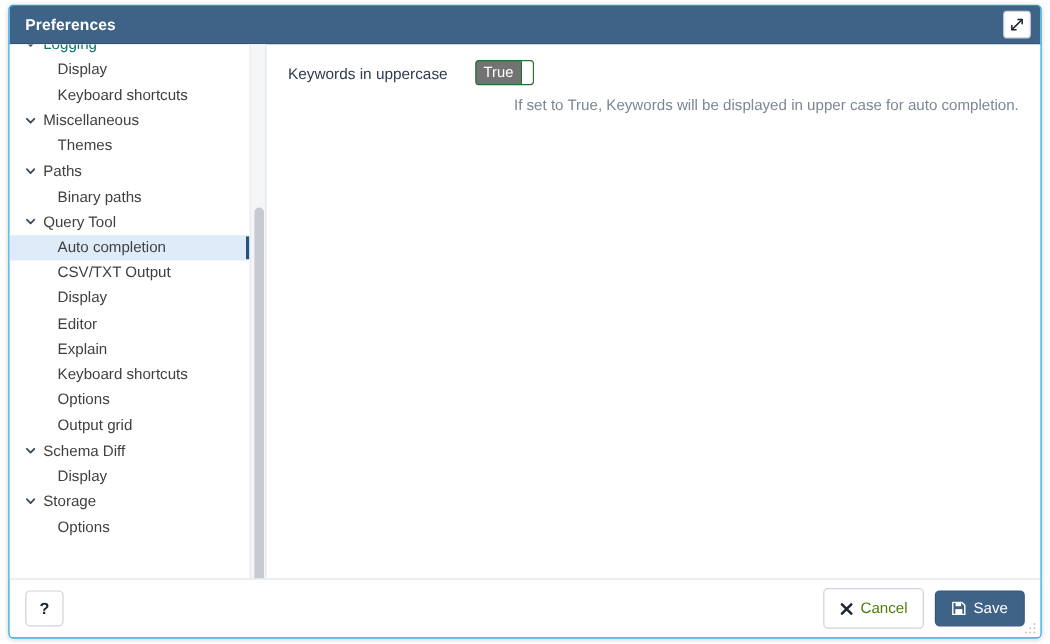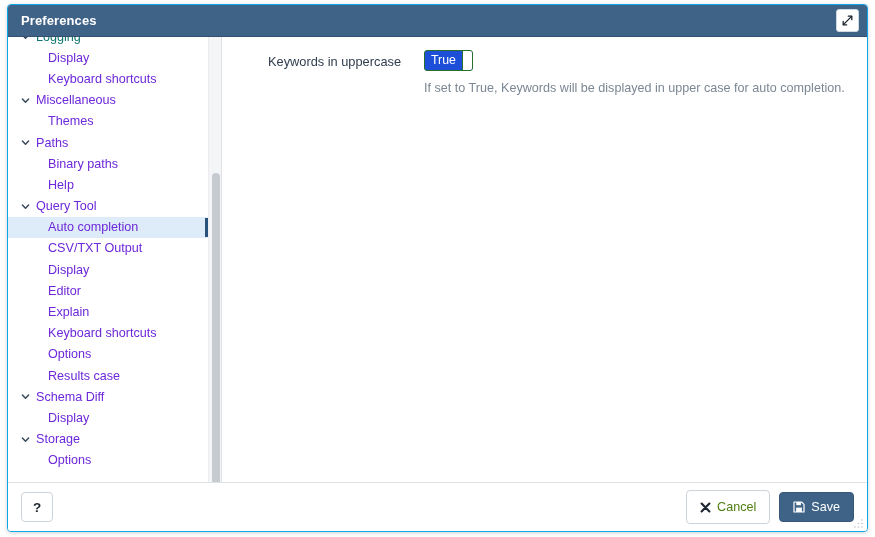--- a/index.html
+++ b/index.html
@@ -91,21 +91,21 @@
     position: absolute;
     left: 0;
     right: 0;
     top: -11px;
   }
   .tree-item {
     height: 21.2px;
     display: flex;
     align-items: center;
     font-size: 12.6px;
-    color: #6d28d9;
+    color: #404040;
     cursor: pointer;
     position: relative;
     white-space: nowrap;
     user-select: none;
   }
   .tree-item.group { padding-left: 11px; }
   .tree-item.leaf  { padding-left: 40px; }
   .tree-item .chev {
     width: 13px;
     margin-right: 4px;
@@ -164,30 +164,29 @@
     display: flex;
     align-items: flex-start;
   }
   .field-label {
     width: 148px;
     min-width: 148px;
     font-size: 12.8px;
     color: #2f3d4d;
     line-height: 20px;
     padding-top: 2px;
-    margin-left: 28px;
   }
   .field-control {
     flex: 1;
     padding-left: 8px;
   }
   .toggle {
     display: inline-flex;
     align-items: center;
-    background: #1d4ed8;
+    background: #737373;
     border: 1px solid #26702c;
     border-radius: 3px;
     height: 21px;
     box-sizing: border-box;
     padding: 0 0 0 6px;
     cursor: pointer;
     user-select: none;
   }
   .toggle-label {
     color: #ffffff;
@@ -200,20 +199,21 @@
     height: 19px;
     background: #ffffff;
     border-left: 1px solid #26702c;
     border-radius: 0 2px 2px 0;
   }
   .field-help {
     margin-top: 9px;
     font-size: 12.6px;
     color: #7b8794;
     line-height: 16px;
+    text-align: right;
   }
 
   
   .footer {
     height: 49px;
     min-height: 49px;
     border-top: 1px solid #dfe3e8;
     background: #ffffff;
     display: flex;
     align-items: center;
@@ -319,23 +319,20 @@
               <span class="chev">
                 <svg width="9" height="9" viewBox="0 0 9 9">
                   <path d="M1.4 3L4.5 6.2 7.6 3" fill="none" stroke="#3b4a5a" stroke-width="1.5" stroke-linecap="round" stroke-linejoin="round"></path>
                 </svg>
               </span>
               <span>Paths</span>
             </li>
             <li class="tree-item leaf">
               <span>Binary paths</span>
             </li>
-            <li class="tree-item leaf">
-              <span>Help</span>
-            </li>
             <li class="tree-item group">
               <span class="chev">
                 <svg width="9" height="9" viewBox="0 0 9 9">
                   <path d="M1.4 3L4.5 6.2 7.6 3" fill="none" stroke="#3b4a5a" stroke-width="1.5" stroke-linecap="round" stroke-linejoin="round"></path>
                 </svg>
               </span>
               <span>Query Tool</span>
             </li>
             <li class="tree-item leaf selected">
               <span>Auto completion</span>
@@ -352,21 +349,21 @@
             <li class="tree-item leaf">
               <span>Explain</span>
             </li>
             <li class="tree-item leaf">
               <span>Keyboard shortcuts</span>
             </li>
             <li class="tree-item leaf">
               <span>Options</span>
             </li>
             <li class="tree-item leaf">
-              <span>Results case</span>
+              <span>Output grid</span>
             </li>
             <li class="tree-item group">
               <span class="chev">
                 <svg width="9" height="9" viewBox="0 0 9 9">
                   <path d="M1.4 3L4.5 6.2 7.6 3" fill="none" stroke="#3b4a5a" stroke-width="1.5" stroke-linecap="round" stroke-linejoin="round"></path>
                 </svg>
               </span>
               <span>Schema Diff</span>
             </li>
             <li class="tree-item leaf">

